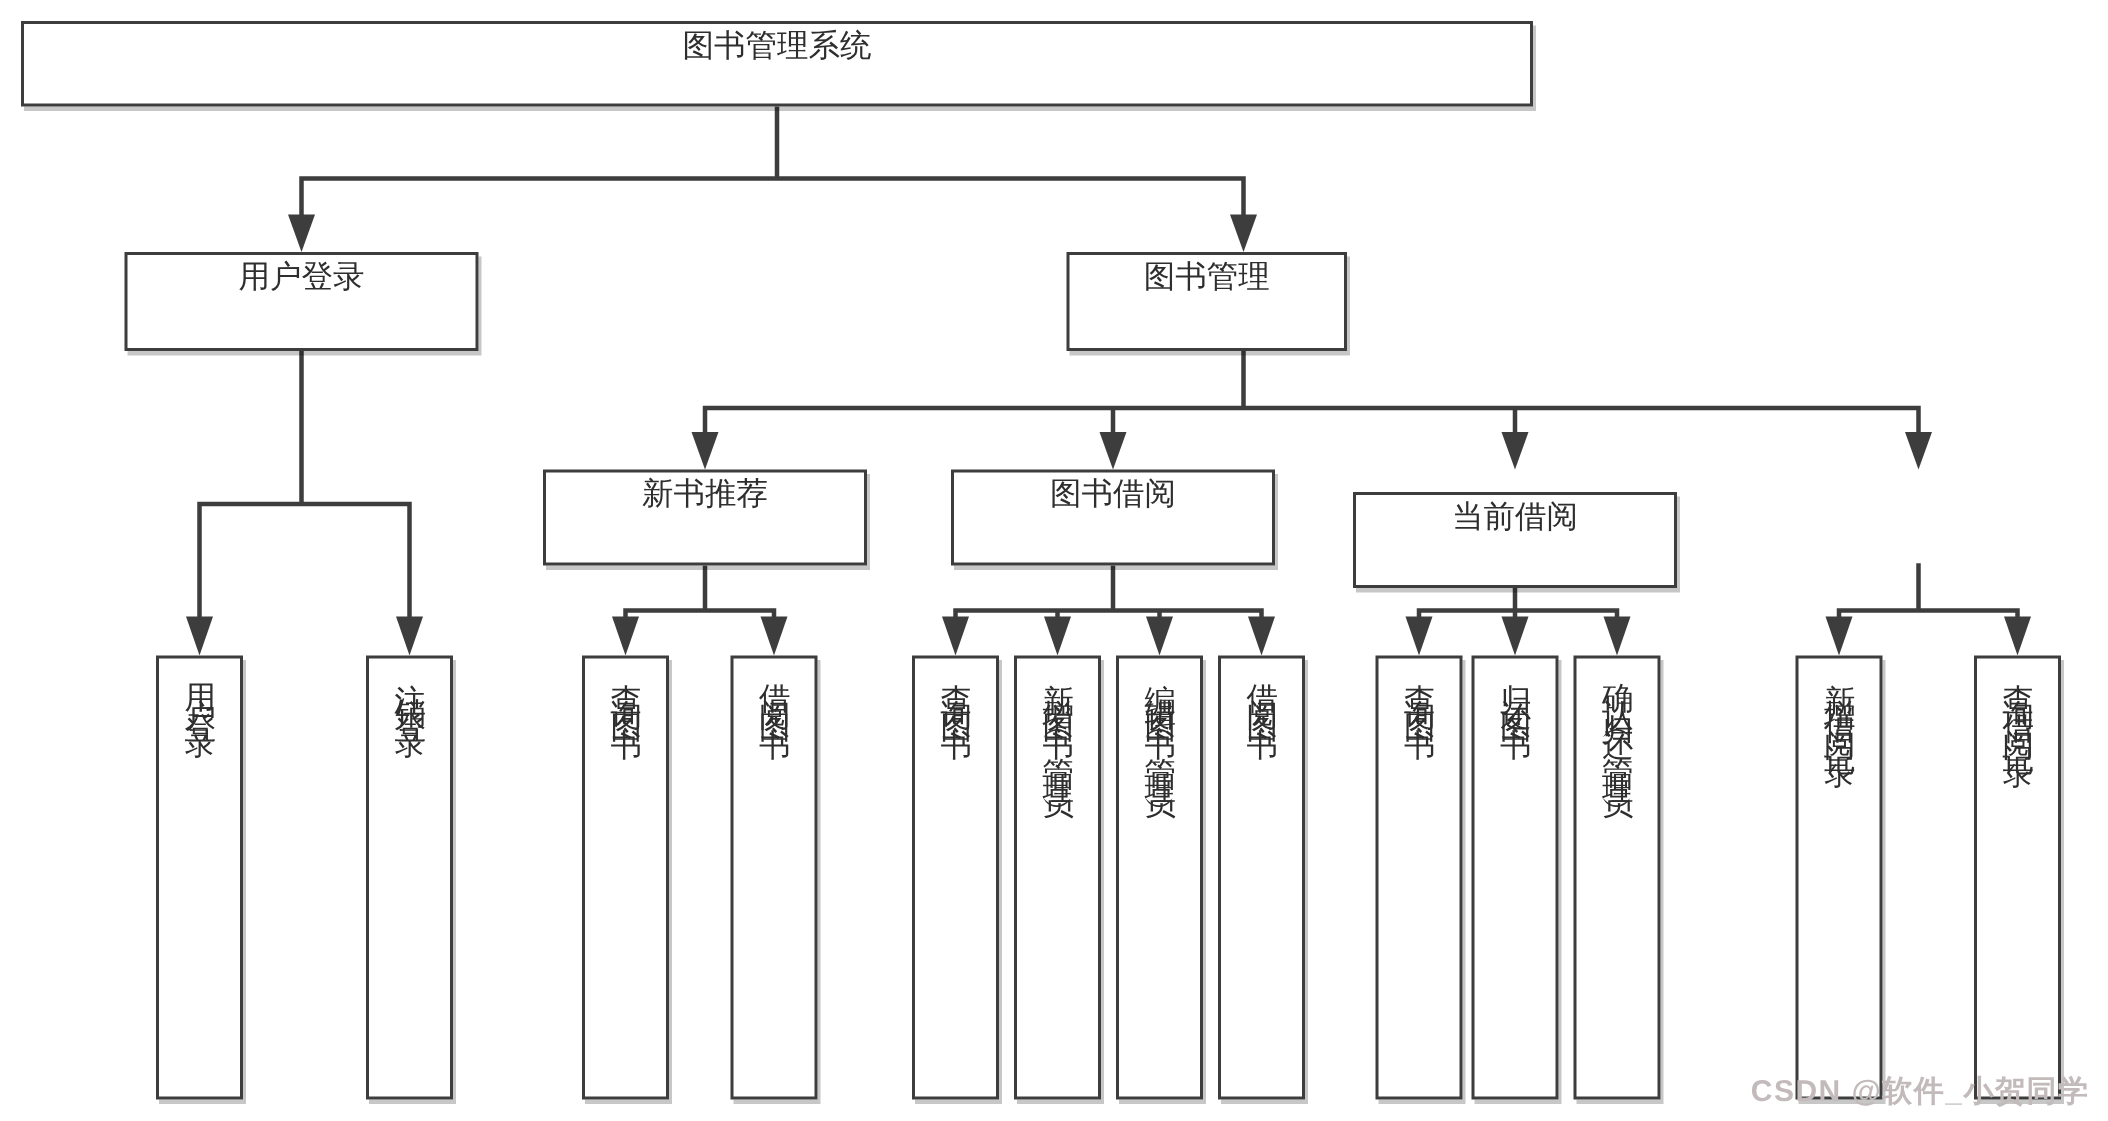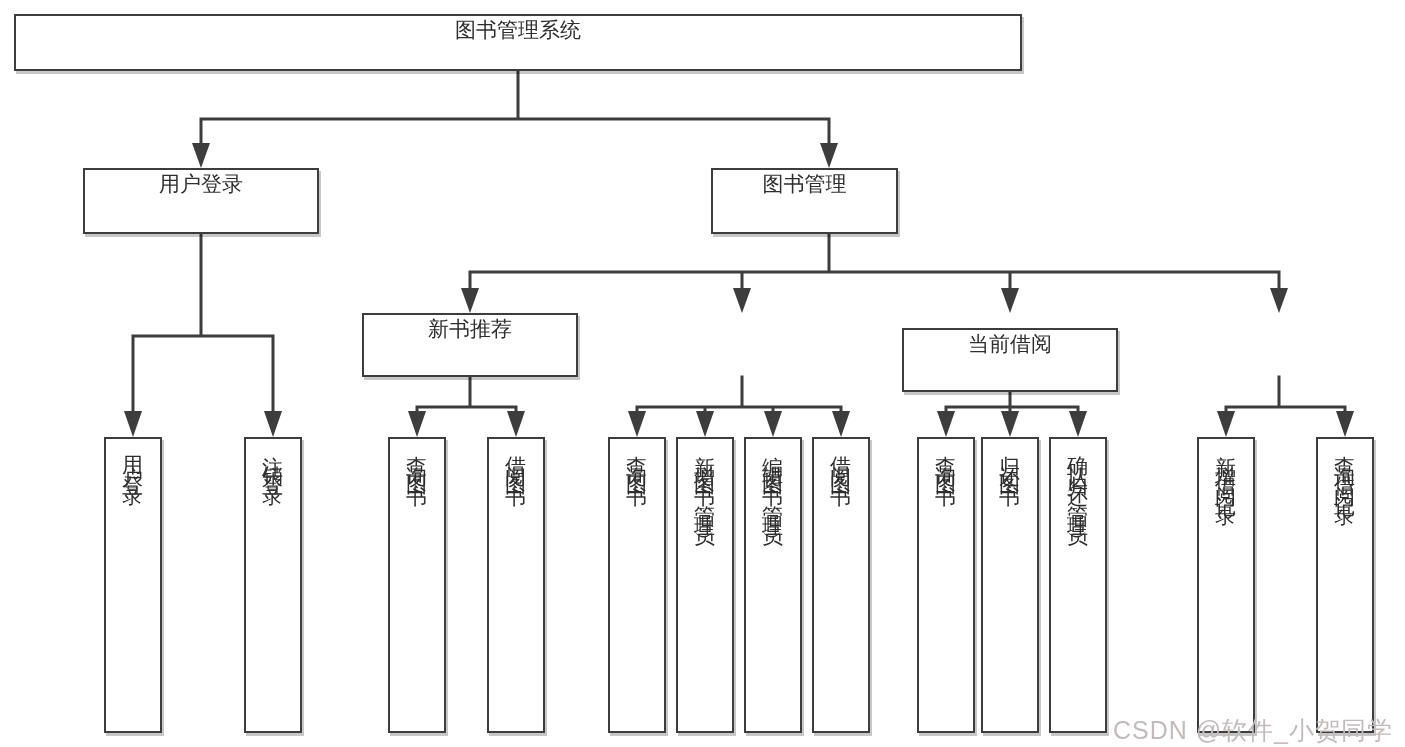--- a/index.html
+++ b/index.html
@@ -29,24 +29,25 @@
   .leaf .lbl{
     writing-mode:vertical-rl;
     text-orientation:mixed;
     letter-spacing:10px;
     line-height:1;
     white-space:nowrap;
   }
   .watermark{
     position:absolute;
     right:12px;top:714px;
-    font-size:25px;
+    font-size:20px;
     color:#c3bbbb;
     letter-spacing:1px;
     white-space:nowrap;
+    font-weight:bold;
   }
 </style>
 </head>
 <body>
 
 <div class="stage">
 
   <svg class="connectors" viewBox="0 0 1405 747" xmlns="http://www.w3.org/2000/svg" fill="none" stroke="#3d3d3d" stroke-width="3" stroke-linecap="square">
 
     <g>
@@ -104,20 +105,23 @@
   <div class="node" style="left:83px;top:168px;width:236px;height:66px">
     <span class="lbl">用户登录</span>
   </div>
   <div class="node" style="left:711px;top:168px;width:187px;height:66px">
     <span class="lbl">图书管理</span>
   </div>
 
   <div class="node" style="left:362px;top:313px;width:216px;height:64px">
     <span class="lbl">新书推荐</span>
   </div>
+  <div class="node" style="left:634px;top:313px;width:216px;height:64px">
+    <span class="lbl">图书借阅</span>
+  </div>
   <div class="node" style="left:902px;top:328px;width:216px;height:64px">
     <span class="lbl">当前借阅</span>
   </div>
 
   <div class="node leaf" style="left:104px;top:437px;width:58px;height:296px">
     <span class="lbl">用户登录</span>
   </div>
   <div class="node leaf" style="left:244px;top:437px;width:58px;height:296px">
     <span class="lbl">注销登录</span>
   </div>

